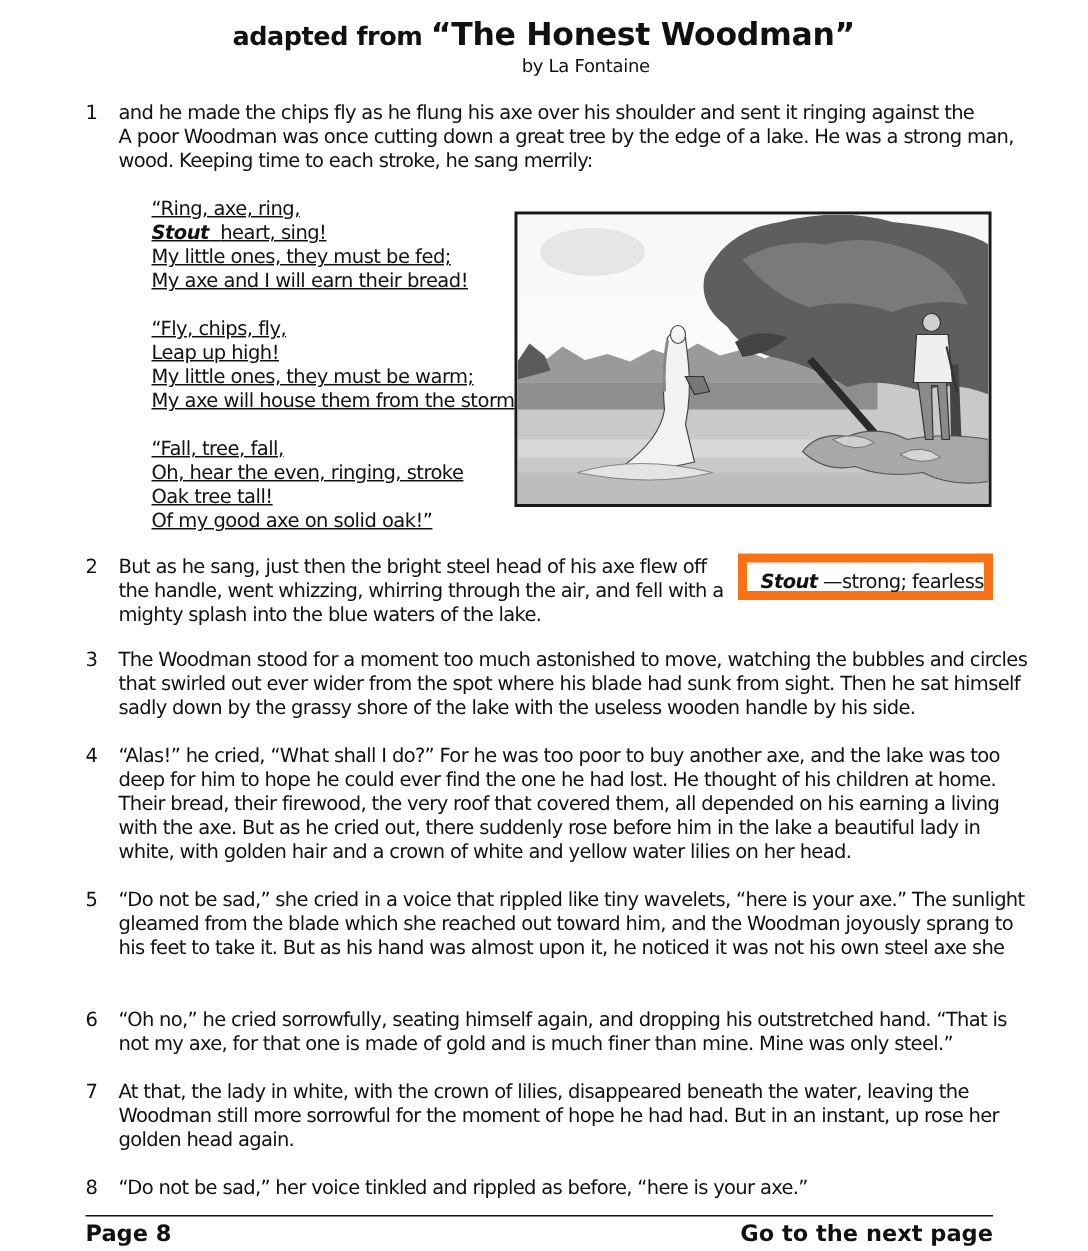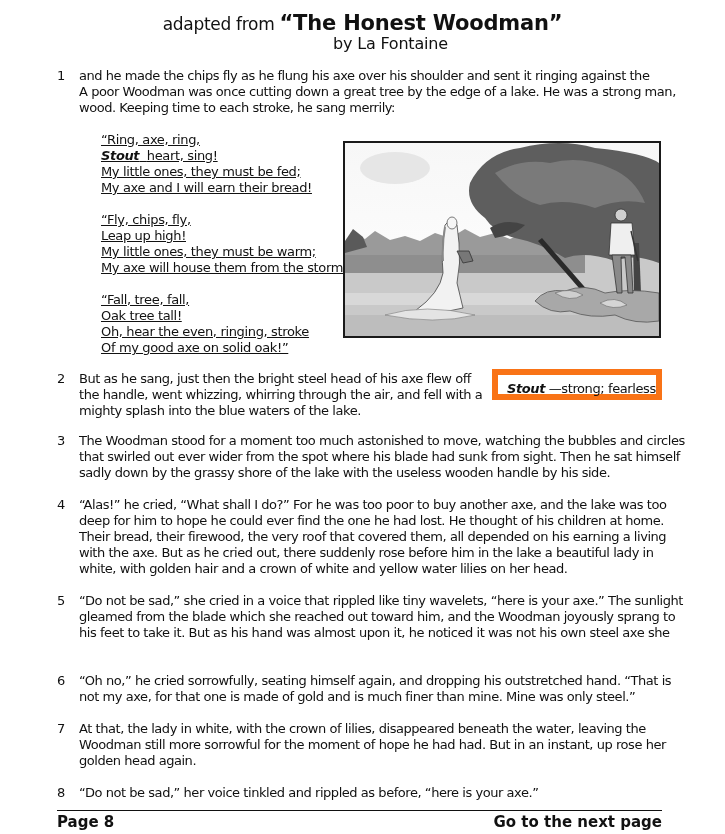--- a/index.html
+++ b/index.html
@@ -1,24 +1,24 @@
 <!DOCTYPE html>
 <html><head>
 <meta charset="utf-8">
 <style>
   html, body { margin: 0; padding: 0; background: #ffffff; }
   body { width: 725px; height: 834px; position: relative; overflow: hidden;
          font-family: "DejaVu Sans", "Liberation Sans", sans-serif; color: #111; }
   .page { position: absolute; left: 0; top: 0; width: 725px; height: 834px; }
   .title-line { position: absolute; top: 10px; left: 0; width: 725px; text-align: center;
                 font-size: 17px; line-height: 26px; letter-spacing: -0.3px; }
-  .title-line .pre { font-weight: normal; }
+  .title-line .pre { font-weight: bold; }
   .title-line .main { font-weight: bold; font-size: 21px; letter-spacing: -0.2px; }
   .byline { position: absolute; top: 36px; left: 0; width: 725px; text-align: center;
-            font-size: 16px; line-height: 16px; padding-left: 56px; box-sizing: border-box; letter-spacing: -0.2px; }
+            font-size: 12px; line-height: 16px; padding-left: 56px; box-sizing: border-box; letter-spacing: -0.2px; }
   .para { position: absolute; left: 57px; font-size: 13px; line-height: 16px; letter-spacing: -0.45px; }
   .para .num { position: absolute; left: 0; top: 0; width: 14px; }
   .para .txt { position: absolute; left: 22px; top: 0; }
   .poem { position: absolute; left: 101px; top: 132px; font-size: 13px; line-height: 16px; letter-spacing: -0.35px; text-decoration: underline; }
   .stanza { margin-bottom: 16px; }
   .stanza div { white-space: nowrap; }
   .stout { font-weight: bold; font-style: italic; }
   .illus { position: absolute; left: 343px; top: 141px; width: 318px; height: 197px;
            border: 2px solid #1a1a1a; box-sizing: border-box; overflow: hidden; background: #f4f4f4; }
   .gloss { position: absolute; left: 492px; top: 369px; width: 170px; height: 31px;
@@ -56,22 +56,22 @@
       <div>My axe and I will earn their bread!</div>
     </div>
     <div class="stanza">
       <div>“Fly, chips, fly,</div>
       <div>Leap up high!</div>
       <div>My little ones, they must be warm;</div>
       <div>My axe will house them from the storm!</div>
     </div>
     <div class="stanza">
       <div>“Fall, tree, fall,</div>
+      <div>Oh, hear the even, ringing, stroke</div>
       <div>Oak tree tall!</div>
-      <div>Oh, hear the even, ringing, stroke</div>
       <div>Of my good axe on solid oak!”</div>
     </div>
   </div>
 
   <div class="illus">
     <svg width="314" height="193" viewBox="0 0 314 193">
       <defs>
         <linearGradient id="sky" x1="0" y1="0" x2="0" y2="1">
           <stop offset="0" stop-color="#f7f7f7"></stop>
           <stop offset="1" stop-color="#ffffff"></stop>

